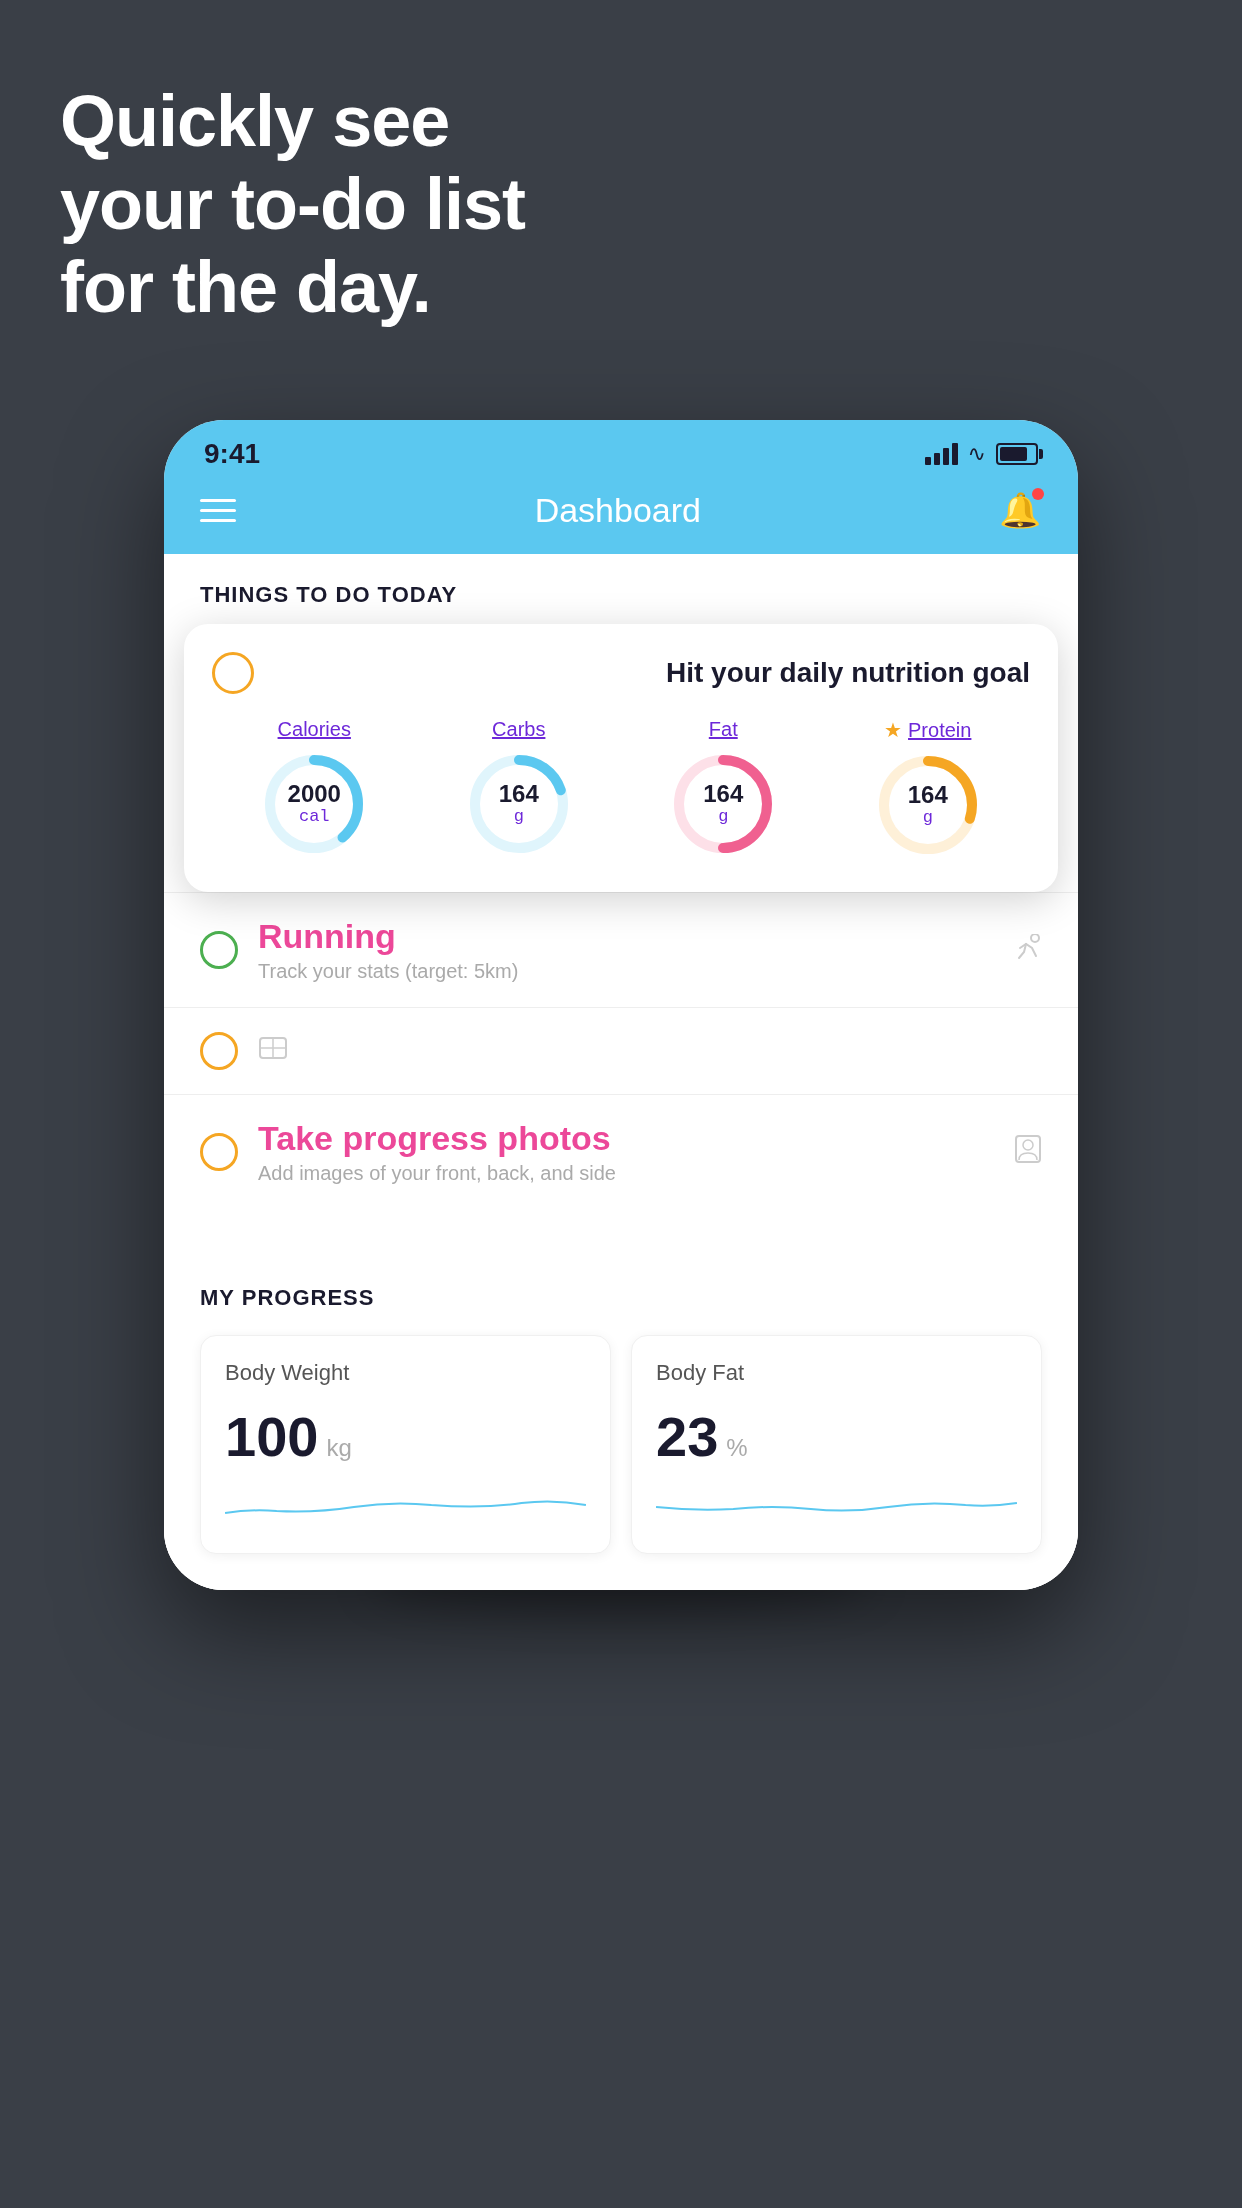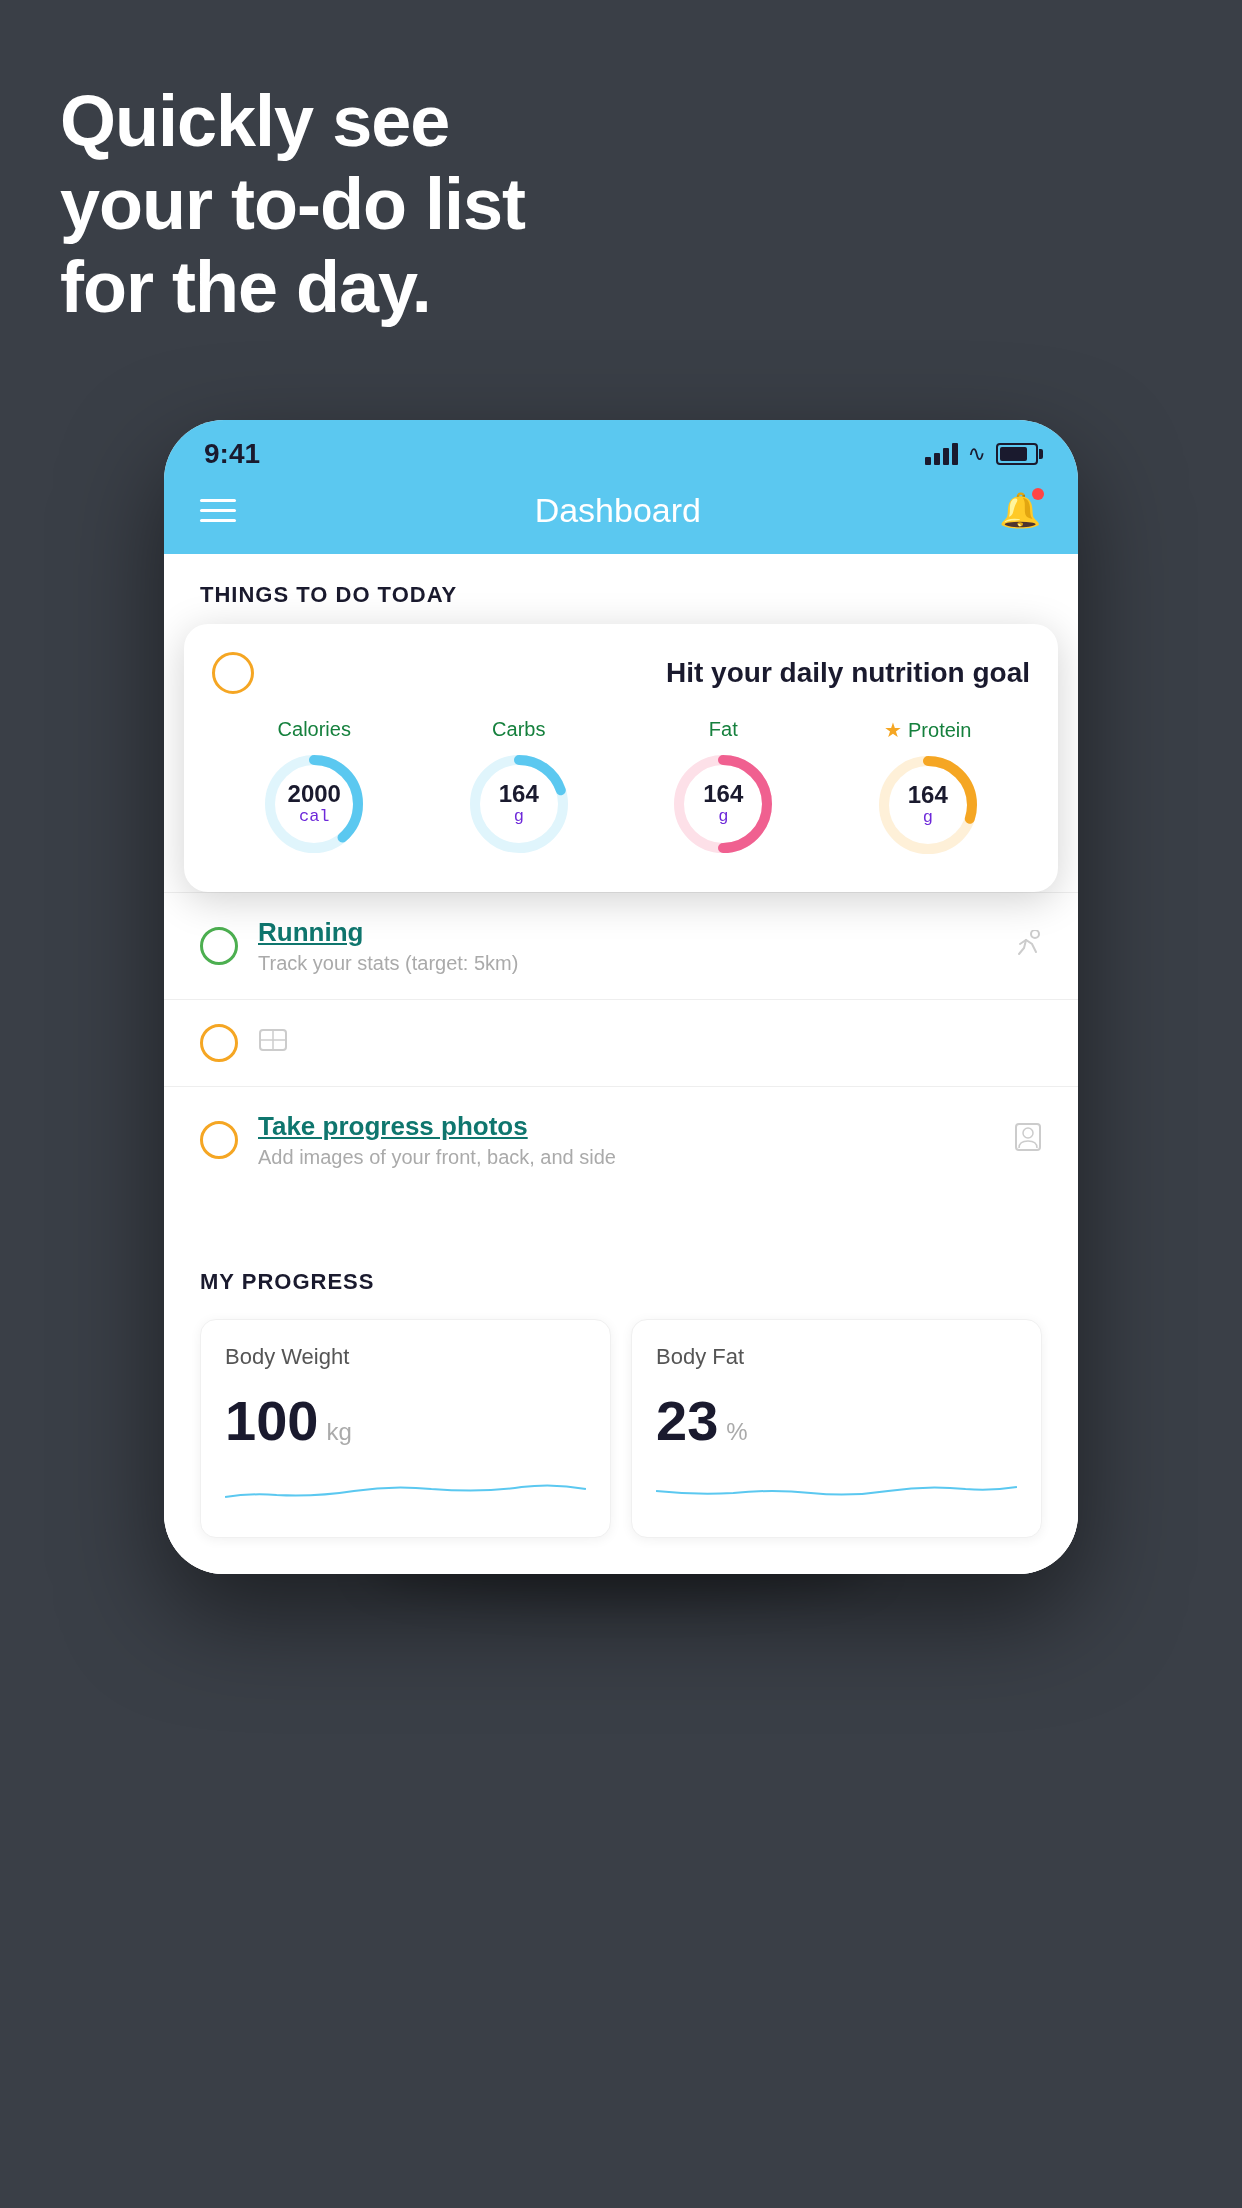--- a/index.html
+++ b/index.html
@@ -192,21 +192,22 @@
     }
 
     .nutrition-item {
       display: flex;
       flex-direction: column;
       align-items: center;
       gap: 8px;
     }
     .nutrition-label {
       font-size: 20px;
-      color: #15803d;
+      color: #6d28d9;
+      text-decoration: underline;
     }
     .star-label {
       display: flex;
       align-items: center;
       gap: 6px;
       font-size: 20px;
       color: #888;
     }
     .star {
       color: #f5a623;
@@ -262,24 +263,23 @@
       border-color: #f5a623;
     }
     .todo-circle.filled-green {
       border-color: #4caf50;
       background: transparent;
     }
     .todo-text {
       flex: 1;
     }
     .todo-title {
-      font-size: 26px;
+      font-size: 34px;
       font-weight: 600;
-      color: #0f766e;
-      text-decoration: underline;
+      color: #ec4899;
     }
     .todo-subtitle {
       font-size: 20px;
       color: #aaa;
       margin-top: 4px;
     }
     .todo-icon {
       color: #ccc;
       font-size: 30px;
     }

